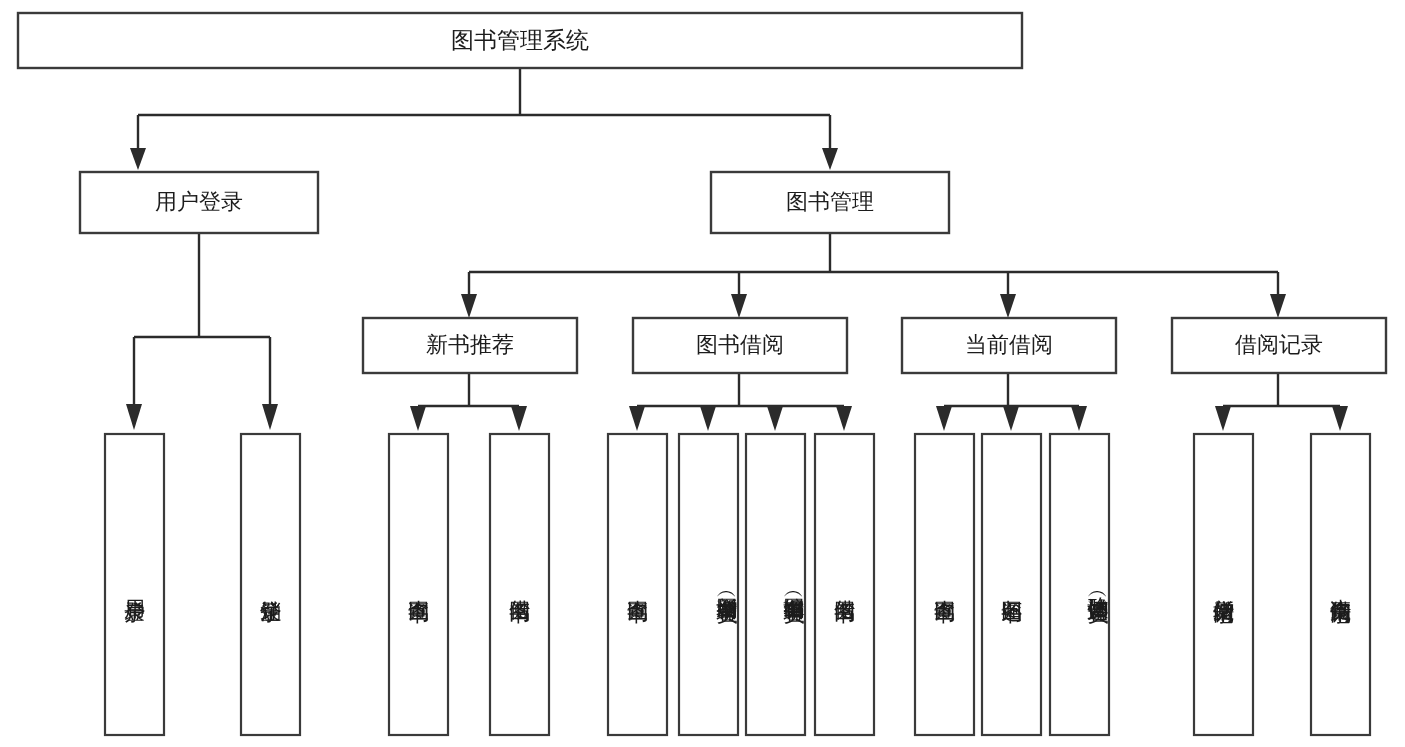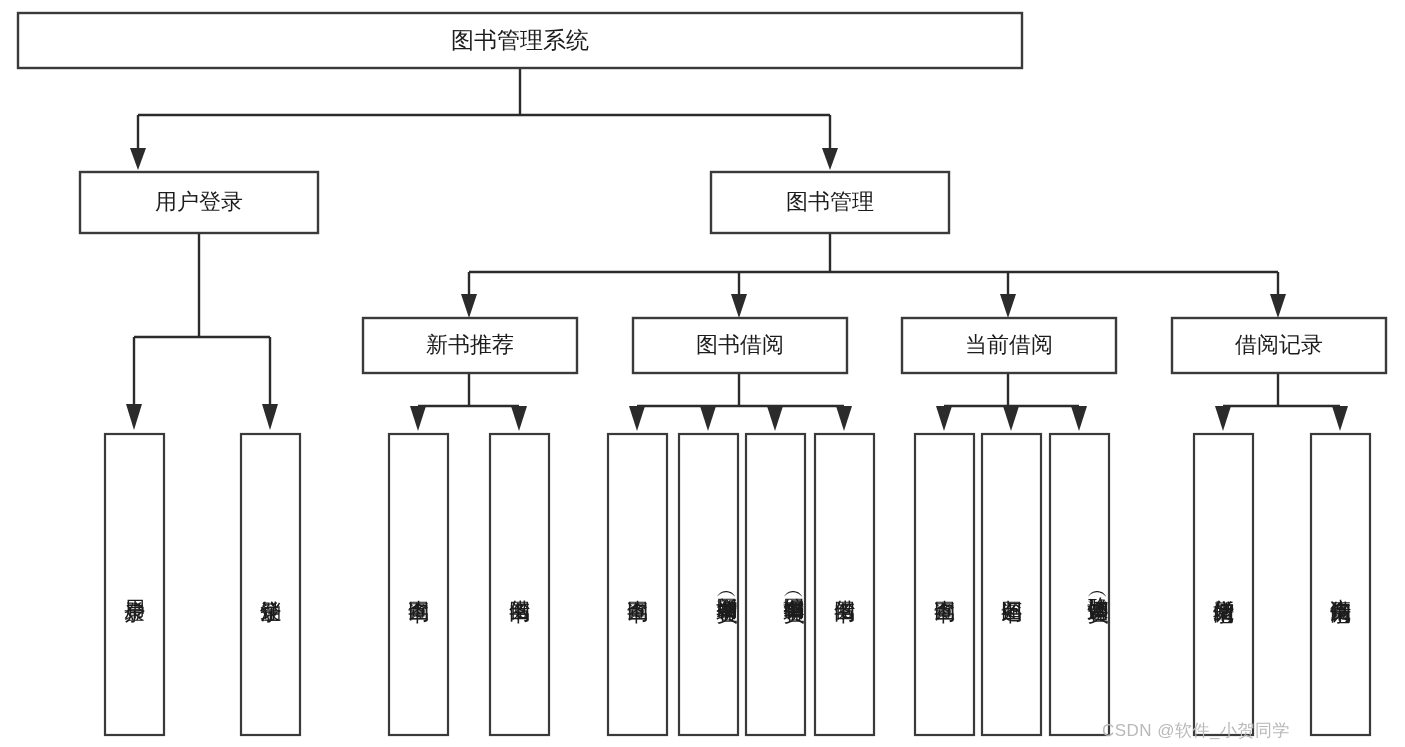--- a/index.html
+++ b/index.html
@@ -224,14 +224,13 @@
   <div class="leaf-label" style="left:746px; top:436px; width:59px; height:297px; align-items:flex-start;">编辑图书（管理员）</div>
   <div class="leaf-label" style="left:815px; top:434px; width:59px; height:301px;">借阅图书</div>
 
   <div class="leaf-label" style="left:915px; top:434px; width:59px; height:301px;">查询图书</div>
   <div class="leaf-label" style="left:982px; top:434px; width:59px; height:301px;">归还图书</div>
   <div class="leaf-label" style="left:1050px; top:436px; width:59px; height:297px; align-items:flex-start;">确认归还（管理员）</div>
 
   <div class="leaf-label" style="left:1194px; top:434px; width:59px; height:301px;">新增借阅记录</div>
   <div class="leaf-label" style="left:1311px; top:434px; width:59px; height:301px;">查询借阅记录</div>
 
-  <div class="watermark">CSDN @软件_小贺同学</div>
 </div>
 
 </body></html>

